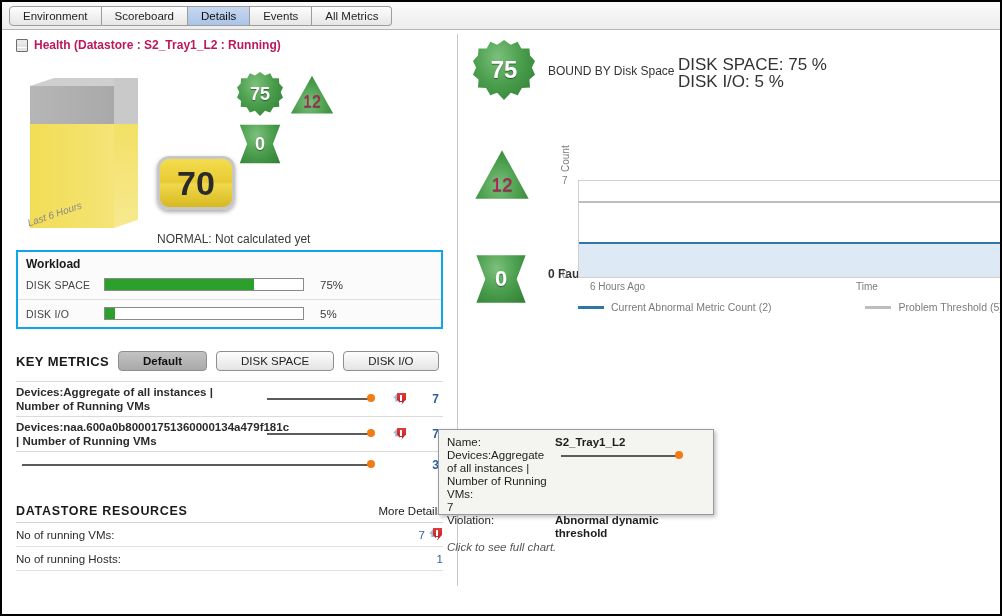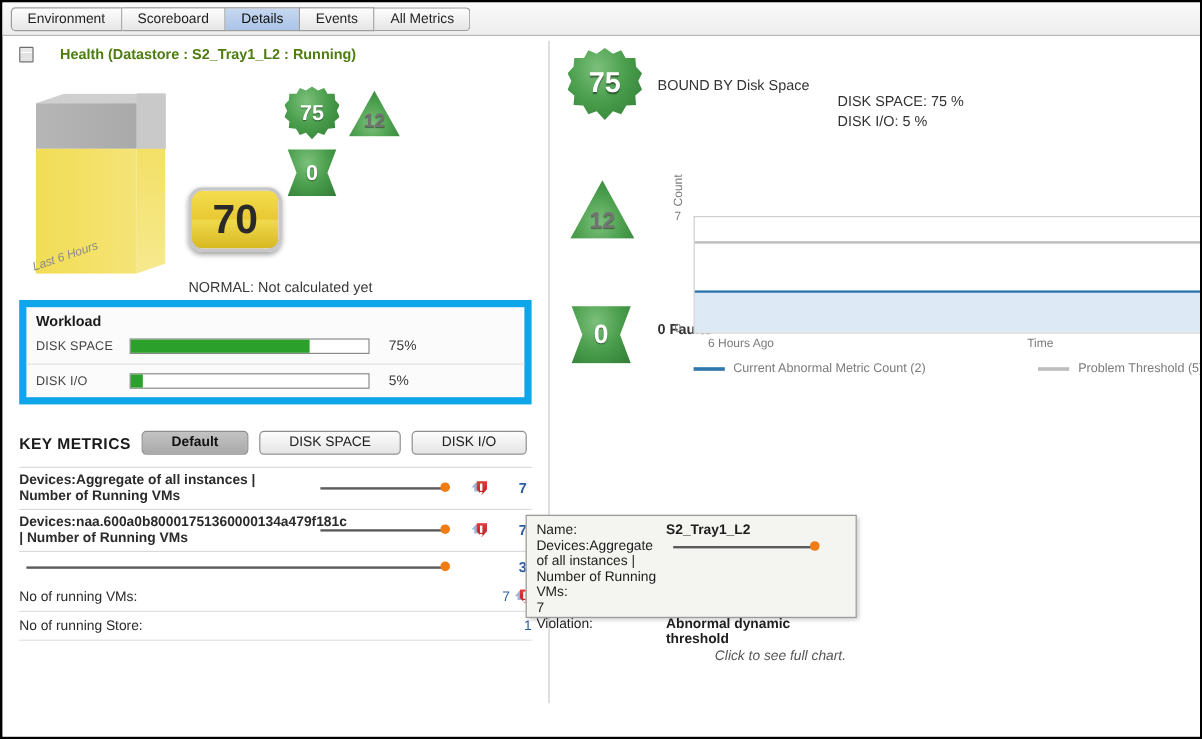--- a/index.html
+++ b/index.html
@@ -74,23 +74,23 @@
   }
 
   
   .body-split { display:flex; height:560px; }
   .left-pane  { width:455px; position:relative; padding:0; }
   .vdiv { width:1px; background:#c9c9c9; margin-top:4px; height:552px; }
   .right-pane { flex:1; position:relative; }
 
   
   .health-header {
-    display:flex; align-items:center; gap:22px;
+    display:flex; align-items:center; gap:6px;
     padding:8px 0 0 14px;
-    font-size:12px; font-weight:bold; color:#4d7c0f;
+    font-size:12px; font-weight:bold; color:#be185d;
   }
   .ds-icon {
     width:12px; height:13px;
     border:1px solid #6d6d6d;
     background:linear-gradient(to bottom,#e9e9e9 0 32%,#ffffff 32% 36%,#e2e2e2 36% 66%,#ffffff 66% 70%,#e4e4e4 70% 100%);
     border-radius:1px;
     flex:none;
   }
 
   
@@ -153,21 +153,21 @@
     position:absolute; inset:0;
     background:radial-gradient(ellipse at 40% 28%,#7cc07c 0%,#4a9e4c 45%,#2e7a33 100%);
     clip-path:polygon(50% 0%,61% 8%,72% 3%,78% 14%,91% 14%,92% 26%,100% 35%,95% 46%,100% 58%,91% 66%,92% 79%,79% 80%,72% 92%,61% 88%,50% 100%,39% 88%,28% 92%,21% 80%,8% 79%,9% 66%,0% 58%,5% 46%,0% 35%,8% 26%,9% 14%,22% 14%,28% 3%,39% 8%);
     filter:drop-shadow(0 1px 2px rgba(0,0,0,.35));
   }
   .gear-badge span { position:relative; z-index:2; }
 
   .tri-badge {
     position:absolute; width:46px; height:42px;
     display:flex; align-items:flex-end; justify-content:center;
-    font-size:16px; font-weight:bold; color:#737373;
+    font-size:16px; font-weight:normal; color:#be185d;
     text-shadow:0 1px 1px rgba(0,0,0,.45);
     padding-bottom:5px;
     text-align:center;
   }
   .tri-badge .tribg {
     position:absolute; inset:0;
     background:radial-gradient(ellipse at 45% 70%,#7cc07c 0%,#4a9e4c 45%,#2b7531 100%);
     clip-path:polygon(50% 4%,96% 94%,4% 94%);
     filter:drop-shadow(0 2px 2px rgba(0,0,0,.35));
   }
@@ -189,21 +189,21 @@
   .fault-badge span { position:relative; z-index:2; }
 
   .normal-text {
     position:absolute; left:155px; top:180px;
     font-size:12px; color:#3a3a3a;
   }
 
   
   .panel {
     margin:8px 14px 0 14px;
-    border:6px solid #0ea5e9;
+    border:2px solid #0ea5e9;
     background:#fbfbfb;
   }
   .panel-title {
     font-size:12px; font-weight:bold; color:#1a1a1a;
     padding:5px 8px 4px 8px;
   }
   .wl-row {
     display:flex; align-items:center;
     padding:5px 8px; height:28px;
     border-top:1px solid #e0e0e0;
@@ -291,21 +291,21 @@
     font-size:11.5px; color:#1d1d1d;
   }
   .tt-grid { display:flex; }
   .tt-left { width:108px; }
   .tt-right { flex:1; position:relative; }
   .tt-k { line-height:13px; }
   .tt-v { line-height:13px; font-weight:bold; }
   .tt-spark { position:relative; height:13px; margin-top:1px; }
   .tt-spark .line { position:absolute; left:6px; right:28px; top:5px; height:2px; background:#5b5b5b; }
   .tt-spark .dot { position:absolute; right:22px; top:1px; width:8px; height:8px; border-radius:50%; background:#f07c13; }
-  .tt-foot { font-style:italic; color:#555; margin-top:1px;text-align:right; }
+  .tt-foot { font-style:italic; color:#555; margin-top:1px; }
 
   
   .dr-head {
     display:flex; align-items:baseline; justify-content:space-between;
     margin:26px 14px 0 14px;
     padding-bottom:4px;
     border-bottom:1px solid #d2d2d2;
   }
   .dr-title { font-size:12.5px; font-weight:bold; color:#1a1a1a; letter-spacing:.7px; }
   .dr-more { font-size:11.5px; color:#1a1a1a; cursor:default; }
@@ -330,22 +330,22 @@
   .r-fault {
     position:absolute; left:15px; top:222px;
     width:56px; height:54px;
     font-size:22px;
   }
   .bound-text {
     position:absolute; left:90px; top:34px;
     font-size:12px; color:#333;
   }
   .ds-values {
-    position:absolute; left:240px; top:26px;
-    font-size:12px; color:#333; line-height:17px;margin-top:20px;
+    position:absolute; left:220px; top:26px;
+    font-size:17px; color:#333; line-height:17px;
   }
   .fault-text {
     position:absolute; left:90px; top:237px;
     font-size:12px; color:#333; font-weight:bold;
   }
 
   
   .chart-wrap { position:absolute; left:96px; top:88px; right:0; height:180px; }
   .y-label {
     position:absolute; left:6px; top:54px;
@@ -492,34 +492,38 @@
         <div class="km-row">
           <div class="km-spark">
             <div class="line"></div>
             <div class="dot"></div>
           </div>
           <div class="km-alert"></div>
           <div class="km-val">3</div>
         </div>
       </div>
 
+      <div class="dr-head">
+        <div class="dr-title">DATASTORE RESOURCES</div>
+        <div class="dr-more">More Details</div>
+      </div>
       <div class="dr-row">
         <span>No of running VMs:</span>
         <span class="dr-val">
           <span>7</span>
           <span class="alert-ico">
             <span class="arrow"></span>
               <span class="shield"></span>
               <span class="bang"></span>
               <span class="bangdot"></span>
           </span>
         </span>
       </div>
       <div class="dr-row">
-        <span>No of running Store:</span>
+        <span>No of running Hosts:</span>
         <span class="dr-val">1</span>
       </div>
 
     </div>
 
     <div class="vdiv"></div>
 
     <div class="right-pane">
 
       <div class="gear-badge r-gear">

